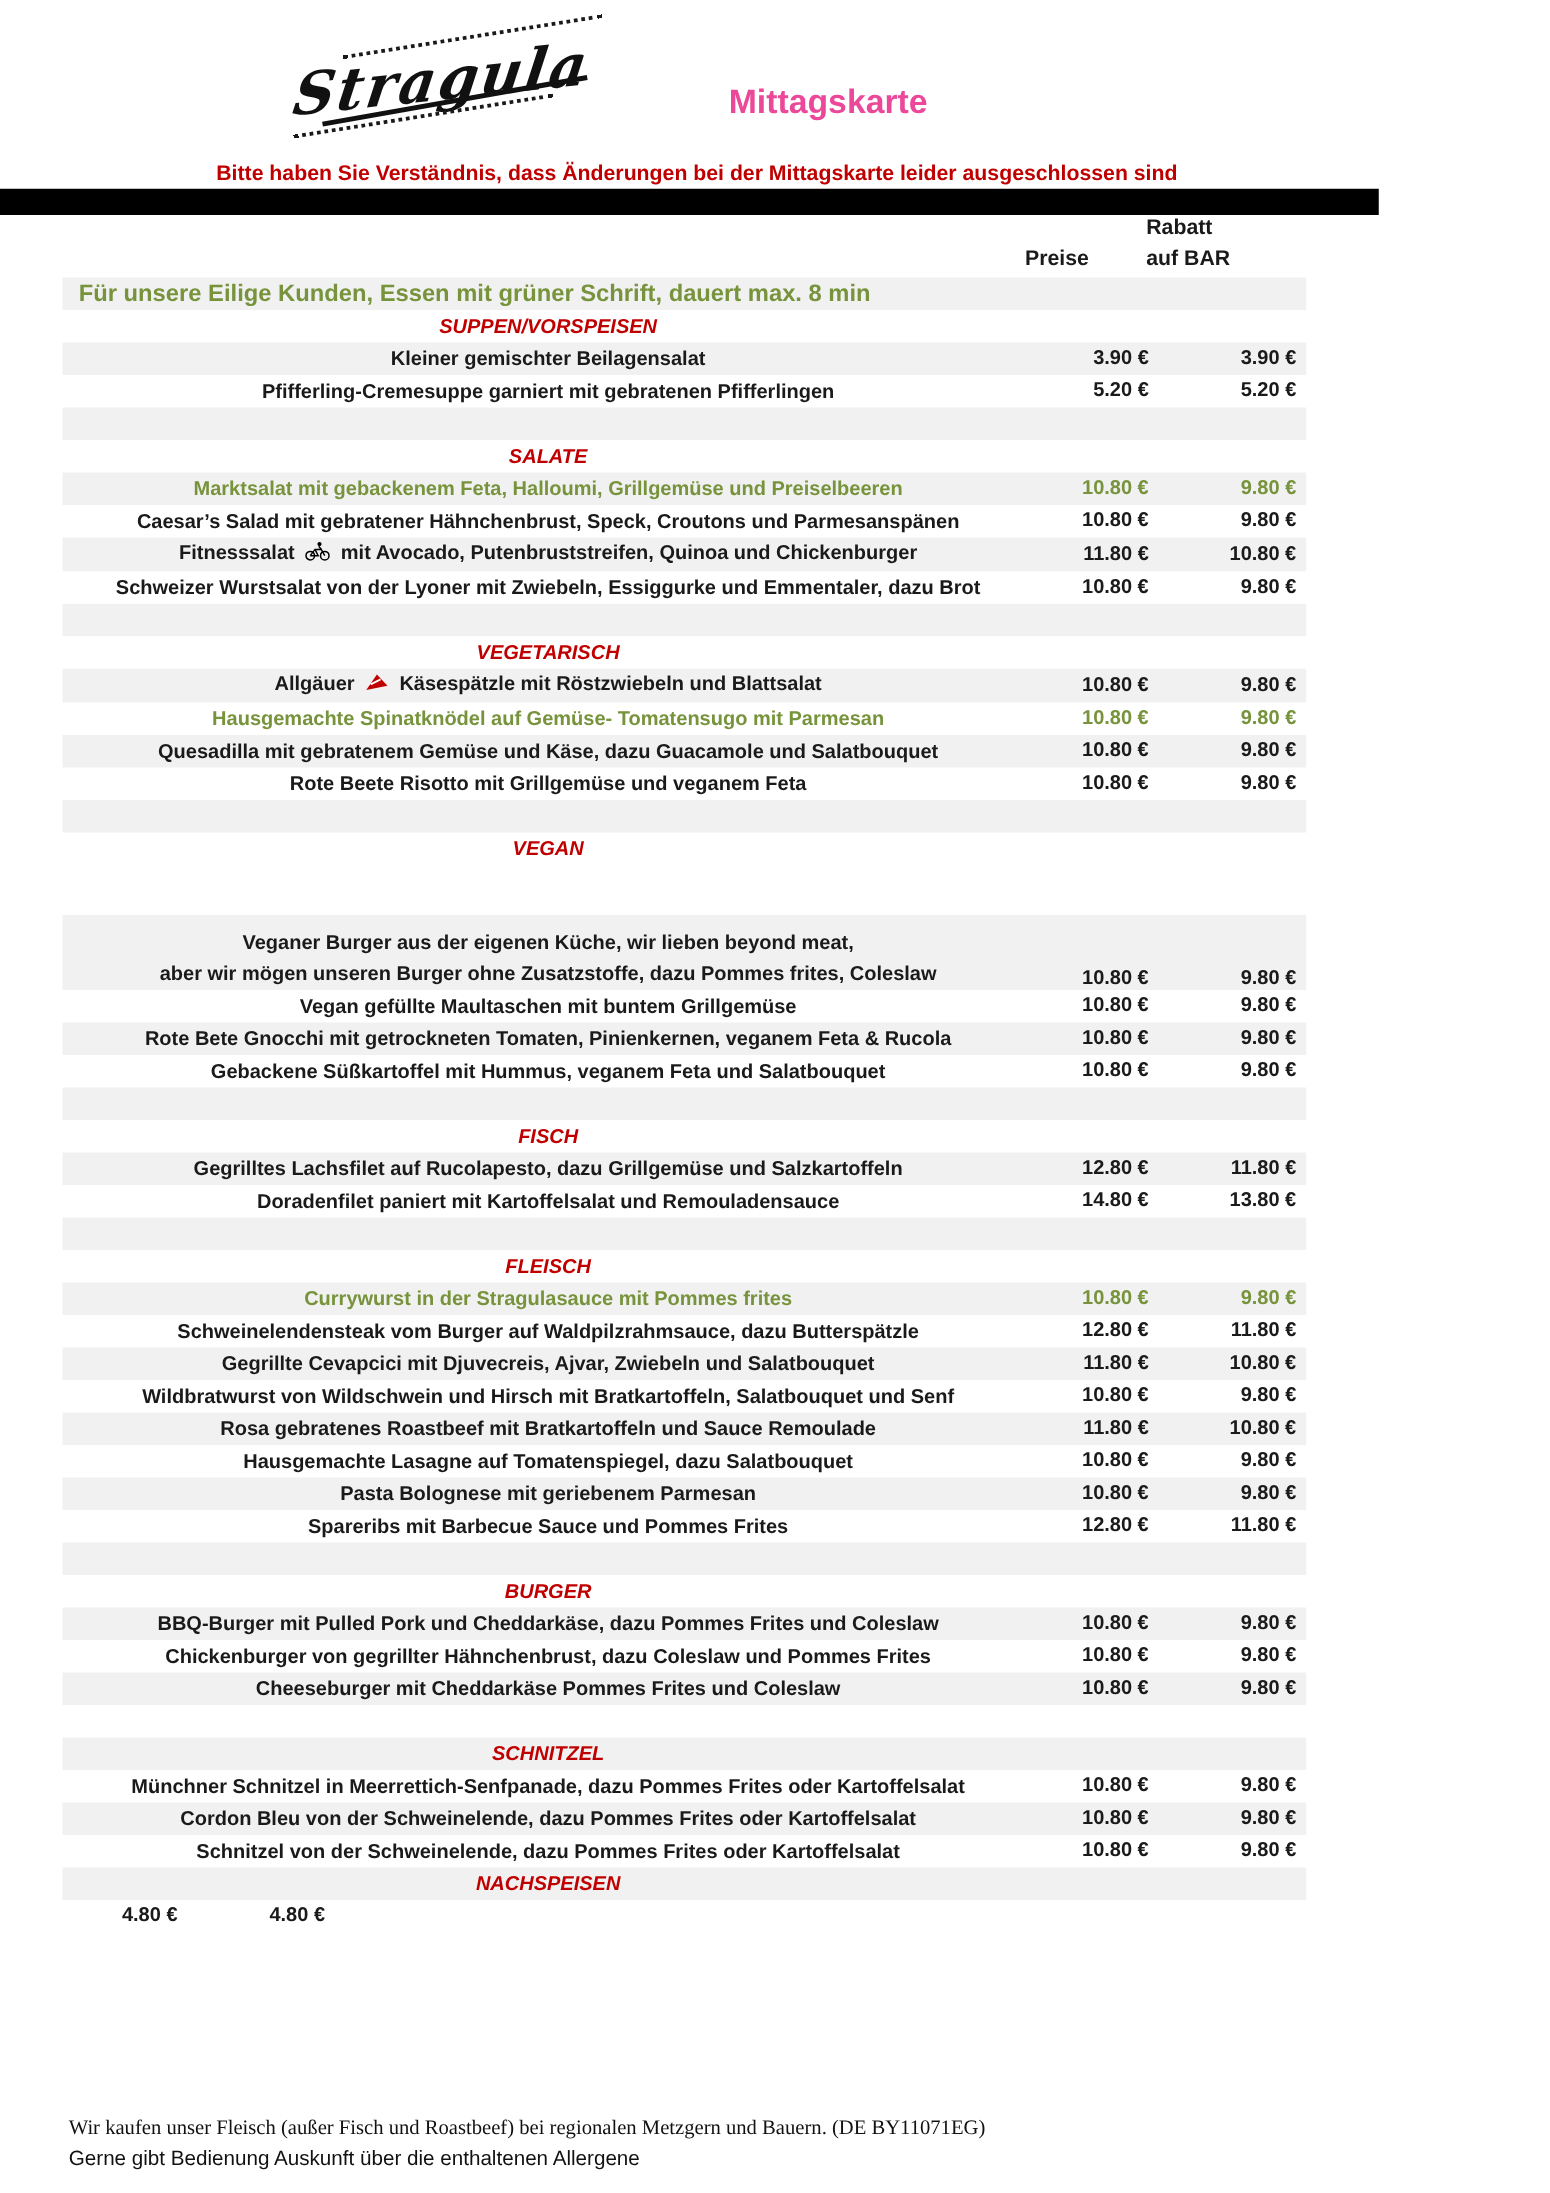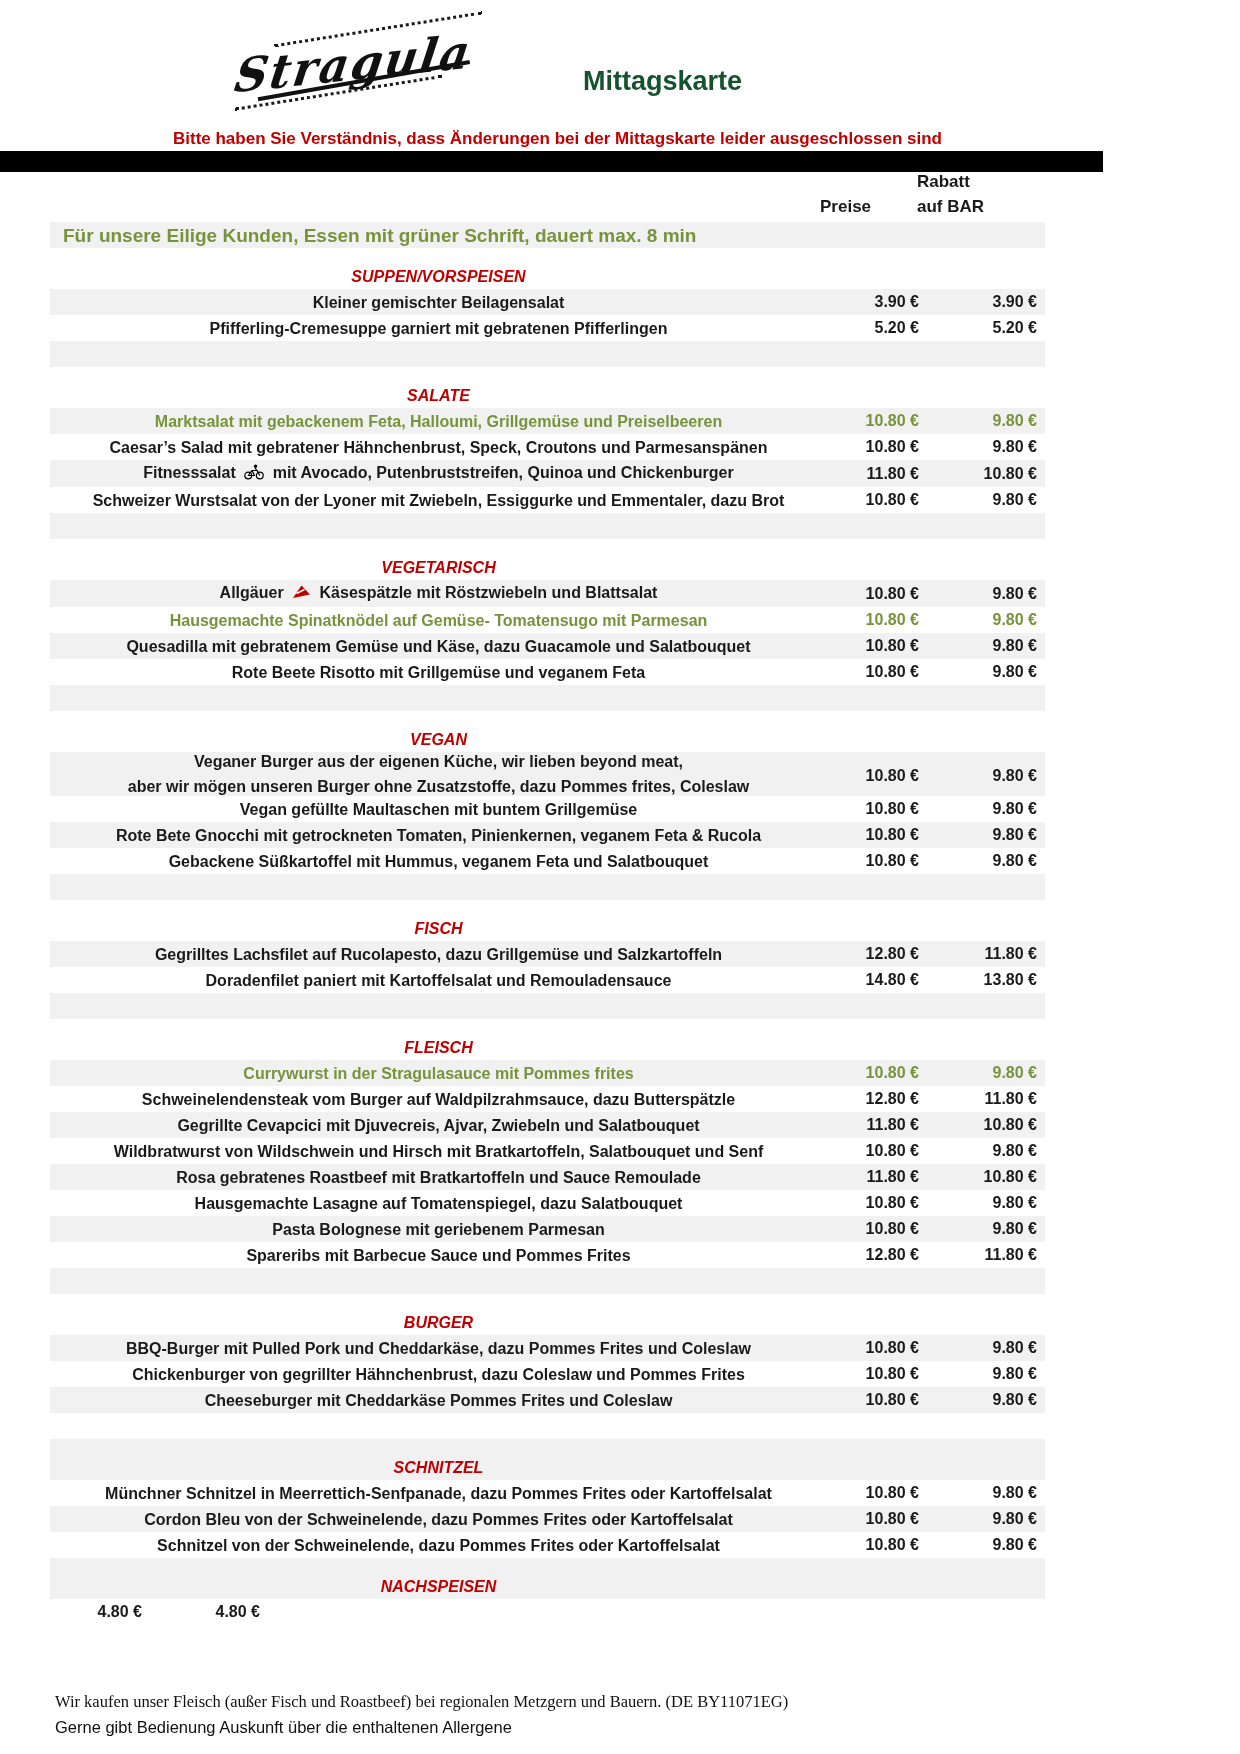--- a/index.html
+++ b/index.html
@@ -13,40 +13,40 @@
   .logo-dots{border-top:3px dotted #1a1a1a;height:0;}
   .logo-dots.top{width:210px;margin-left:52px;transform:rotate(-3deg);}
   .logo-dots.bottom{width:210px;margin-left:6px;margin-top:6px;transform:rotate(-3deg);}
   .logo-text{
     font-family:"DejaVu Serif",serif;font-style:italic;font-weight:bold;
     font-size:46px;line-height:60px;color:#111;letter-spacing:2px;
     transform:skewX(-14deg);padding-left:10px;white-space:nowrap;
   }
   .logo-underline{width:215px;border-top:4px solid #111;transform:rotate(-4deg);margin:-14px 0 0 30px;}
   
-  .title{position:absolute;left:583px;top:66px;font-size:27px;font-weight:bold;color:#14532d;}
+  .title{position:absolute;left:583px;top:66px;font-size:27px;font-weight:bold;color:#ec4899;}
   .notice{position:absolute;left:0;top:129px;width:1115px;text-align:center;
     color:var(--red);font-weight:bold;font-size:17px;}
   .black-bar{position:absolute;left:0;top:151px;width:1103px;height:21px;background:var(--black);}
   .col-head{position:absolute;font-weight:bold;font-size:17px;color:#1a1a1a;text-align:left;}
   .col-head.preise{left:820px;top:197px;width:110px;}
   .col-head.rabatt1{left:917px;top:172px;width:120px;}
   .col-head.rabatt2{left:917px;top:197px;width:120px;}
   
   .menu{position:absolute;left:50px;top:222px;width:995px;}
   .row{display:flex;align-items:center;min-height:26px;font-weight:bold;font-size:16px;color:#1a1a1a;}
   .row.shade{background:var(--gray);}
   .row .name{flex:1;text-align:center;line-height:25px;}
   .row .p1{width:92px;text-align:right;white-space:nowrap;}
   .row .p2{width:118px;text-align:right;padding-right:8px;white-space:nowrap;}
   .row.heading{height:20px;}
   .row.heading .name{text-align:left;padding-left:13px;font-size:19px;color:var(--green);}
-  .row.section .name{color:var(--red);font-style:italic;font-size:16px;margin-top:16px;}
+  .row.section .name{color:var(--red);font-style:italic;font-size:16px;}
   .row .green-txt{color:var(--green);}
-  .row.double{height:44px;align-items:center;}
+  .row.double{height:60px;align-items:flex-end;margin-top:40px;}
   .row.double .p1,.row.double .p2{padding-top:3px;}
   .icon{display:inline-block;vertical-align:-2px;margin:0 4px;}
   
   .footer-line1{position:absolute;left:55px;top:1692px;font-family:"Liberation Serif",serif;
     font-size:16.5px;color:#111;}
   .footer-line2{position:absolute;left:55px;top:1718px;font-size:16.5px;color:#111;}
 </style>
 </head>
 <body style="--red: #C00000; --green: #77933C; --gray: #F1F1F1; --black: #000000;">
 

